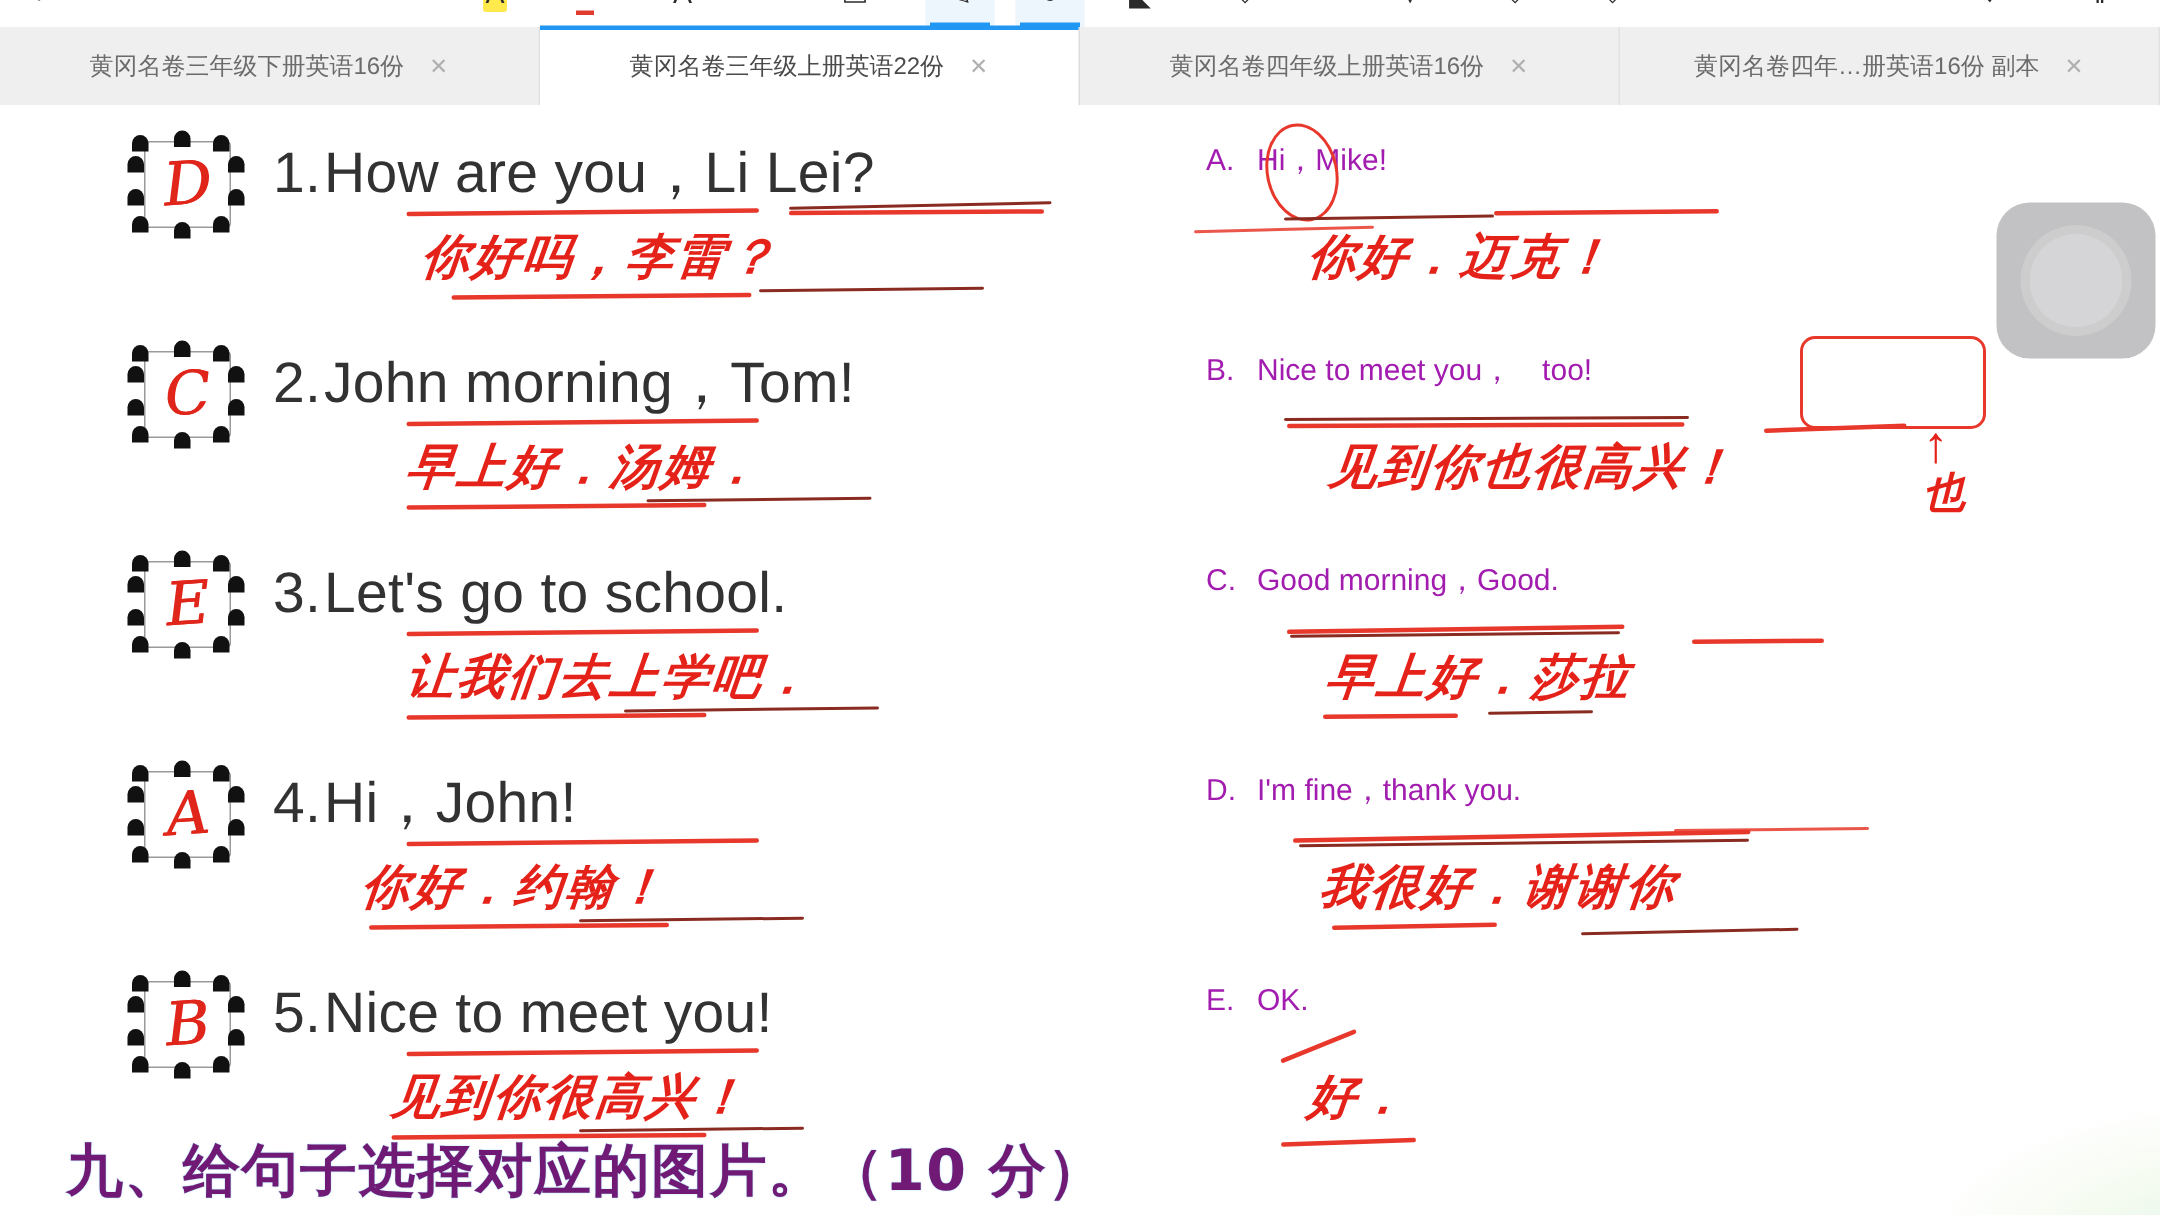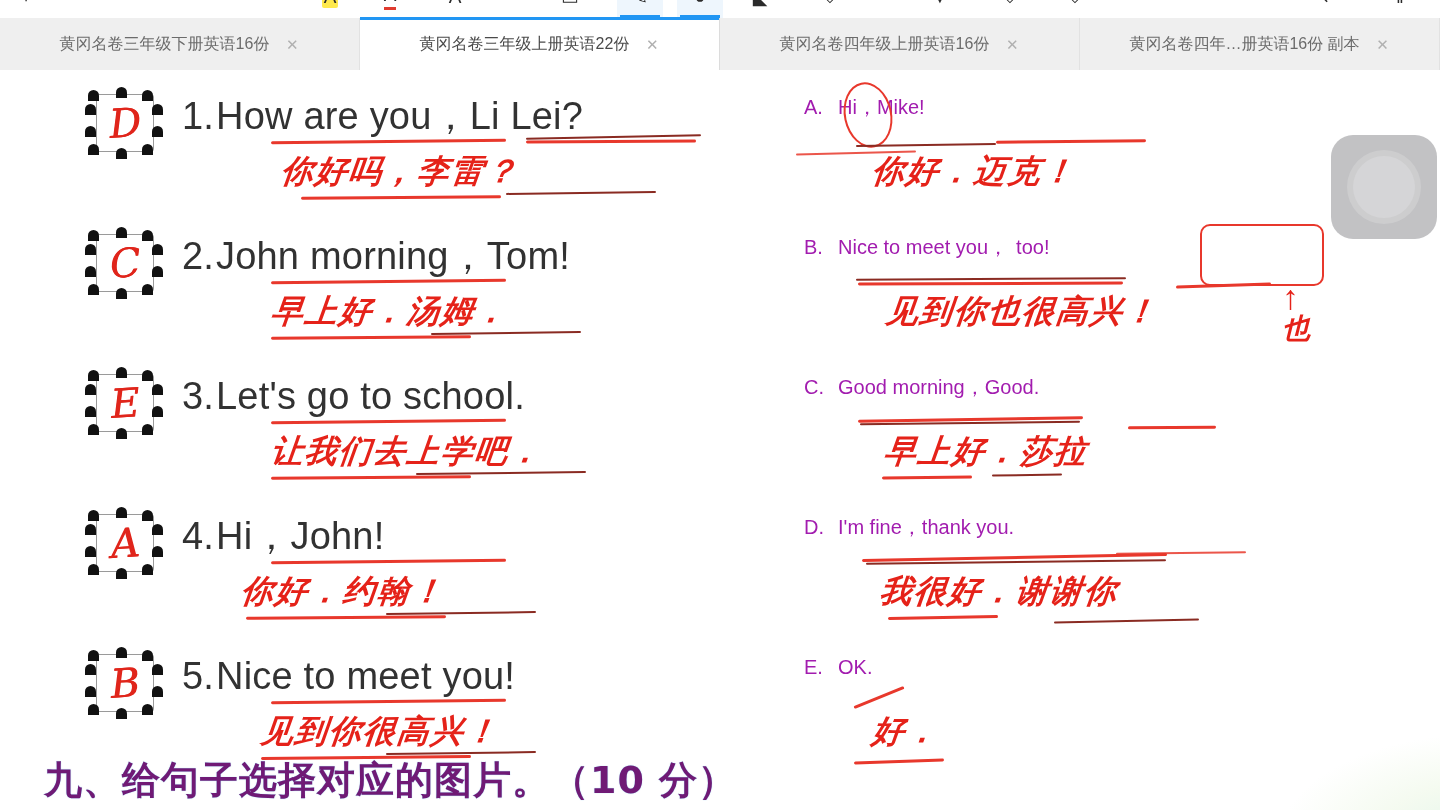--- a/index.html
+++ b/index.html
@@ -362,21 +362,21 @@
   <div class="col" id="col-right">
       <div class="orow" style="position: absolute; left: 0px; top: 18px; width: 560px; height: 140px;">
         <div class="otext" style="position: absolute; left: 8px; top: 8px;"><span class="ltr">A.</span><span>Hi，Mike!</span></div>
         <div class="circle-mark" style="left: 48px; top: -6px; width: 44px; height: 62px;"></div>
         <div class="ul-stroke thin" style="left: 0px; top: 64px; width: 120px; transform: rotate(-1.5deg);"></div>
         <div class="ul-stroke dark" style="left: 60px; top: 56px; width: 140px; transform: rotate(-0.8deg);"></div>
         <div class="ul-stroke " style="left: 200px; top: 52px; width: 150px; transform: rotate(-0.5deg);"></div>
         <div class="cn" style="position: absolute; left: 76px; top: 62px;">你好．迈克！</div>
       </div>
       <div class="orow" style="position: absolute; left: 0px; top: 158px; width: 560px; height: 140px;">
-        <div class="otext" style="position: absolute; left: 8px; top: 8px;"><span class="ltr">B.</span><span>Nice to meet you，</span><span style="margin-left: 8px; text-align: center;">too!</span></div>
+        <div class="otext" style="position: absolute; left: 8px; top: 8px;"><span class="ltr">B.</span><span>Nice to meet you，</span><span style="margin-left: 20px; text-align: center;">too!</span></div>
         <div class="boxed-mark" style="left: 404px; top: -4px; width: 120px; height: 58px;"></div>
         <div class="caret" style="left: 486px; top: 52px;">↑</div>
         <div class="arrow-note" style="left: 486px; top: 82px;">也</div>
         <div class="ul-stroke dark" style="left: 60px; top: 50px; width: 270px; transform: rotate(-0.3deg);"></div>
         <div class="ul-stroke " style="left: 62px; top: 54px; width: 265px; transform: rotate(-0.2deg);"></div>
         <div class="ul-stroke " style="left: 380px; top: 56px; width: 95px; transform: rotate(-2deg);"></div>
         <div class="cn" style="position: absolute; left: 90px; top: 62px;">见到你也很高兴！</div>
       </div>
       <div class="orow" style="position: absolute; left: 0px; top: 298px; width: 560px; height: 140px;">
         <div class="otext" style="position: absolute; left: 8px; top: 8px;"><span class="ltr">C.</span><span>Good morning，Good.</span></div>

